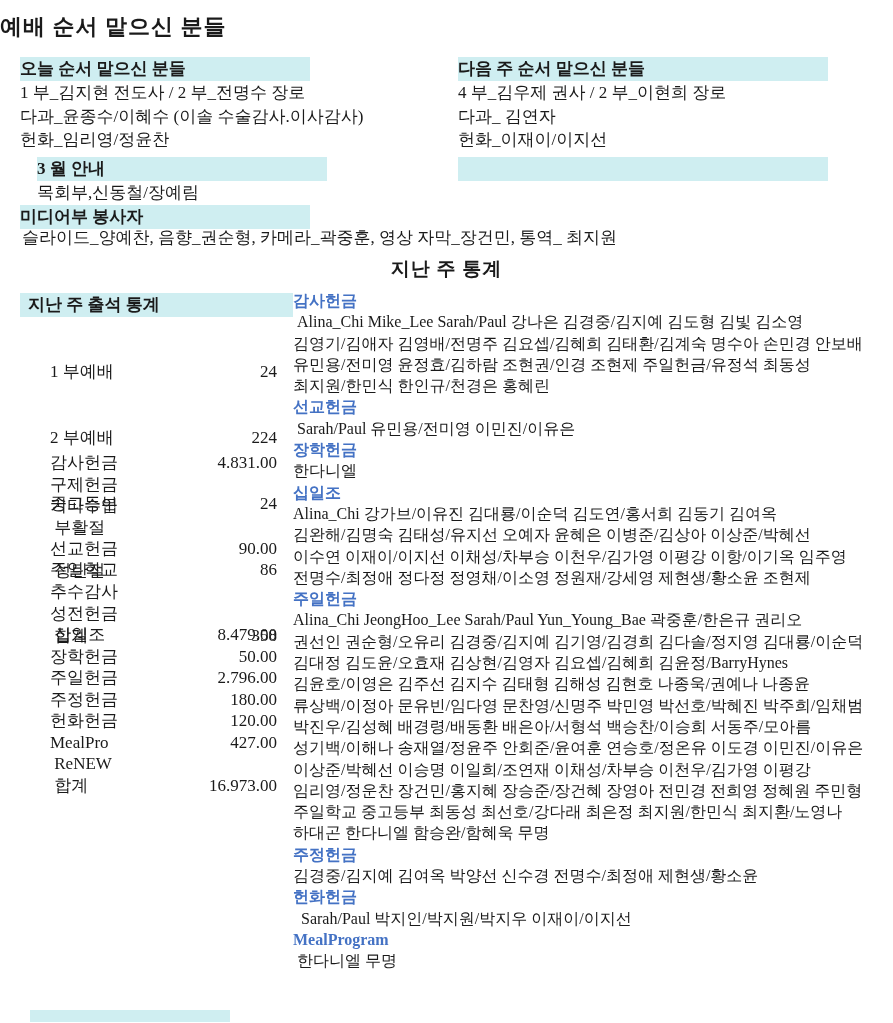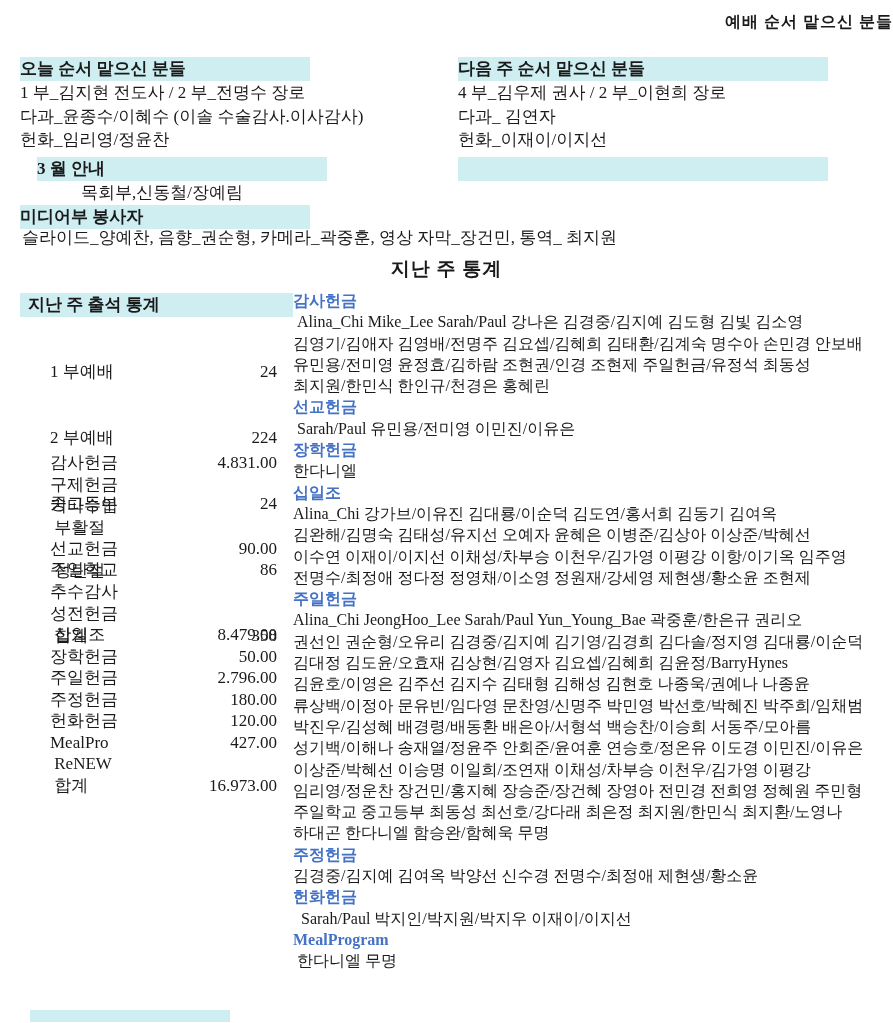--- a/index.html
+++ b/index.html
@@ -4,34 +4,34 @@
 <style>
   :root{
     --cyan:#cfeef1;
     --blue:#4472c4;
     --ink:#1a1a1a;
   }
   html,body{margin:0;padding:0;background:#ffffff;}
   body{font-family:"Liberation Serif","DejaVu Serif",serif;color:var(--ink);}
   #page{position:relative;width:893px;height:1023px;background:#fff;overflow:hidden;}
 
-  .page-title{position:absolute;top:12px;left:0;width:100%;text-align:right;
-    font-size:16px;font-weight:bold;letter-spacing:1px;}
+  .page-title{position:absolute;top:12px;left:0;width:100%;text-align:left;
+    font-size:22px;font-weight:bold;letter-spacing:1px;}
 
   .hbar{background:var(--cyan);height:24px;line-height:24px;text-align:left;
     font-weight:bold;font-size:17px;}
 
   
   #col-today{position:absolute;left:20px;top:57px;width:438px;}
   #col-next{position:absolute;left:458px;top:57px;width:415px;}
   #col-today .hbar{width:290px;}
   #col-next .hbar{width:370px;}
   .assign-line{font-size:17px;line-height:23.5px;white-space:pre;}
   .bar-march{width:250px;margin-left:17px;margin-top:5px;}
-  .march-line{width:250px;margin-left:17px;text-align:center;}
+  .march-line{width:250px;margin-left:17px;}
   .bar-media{width:276px;margin-top:1px;}
   .bar-empty{width:370px;height:24px;margin-top:5px;background:var(--cyan);}
 
   #media-line{position:absolute;left:22px;top:226px;width:860px;
     font-size:17px;line-height:23px;}
 
   .stats-title{position:absolute;top:256px;left:0;width:100%;text-align:center;
     font-size:19px;font-weight:bold;letter-spacing:1px;}
 
   

